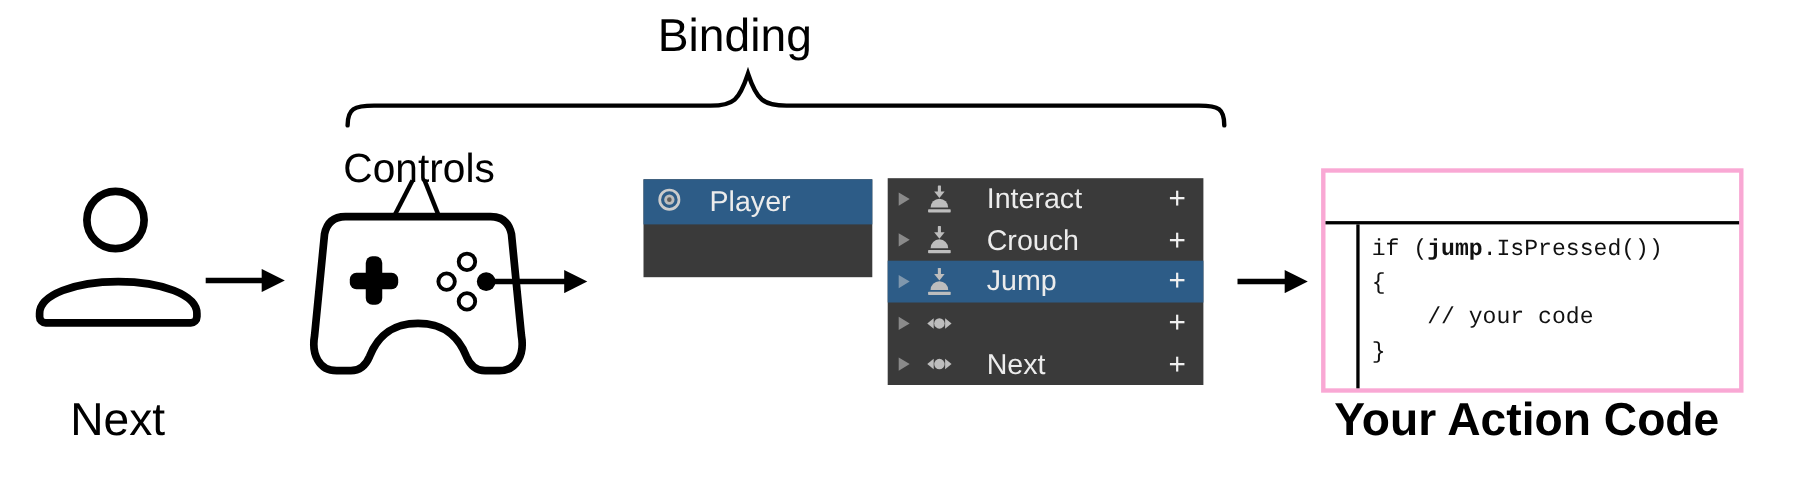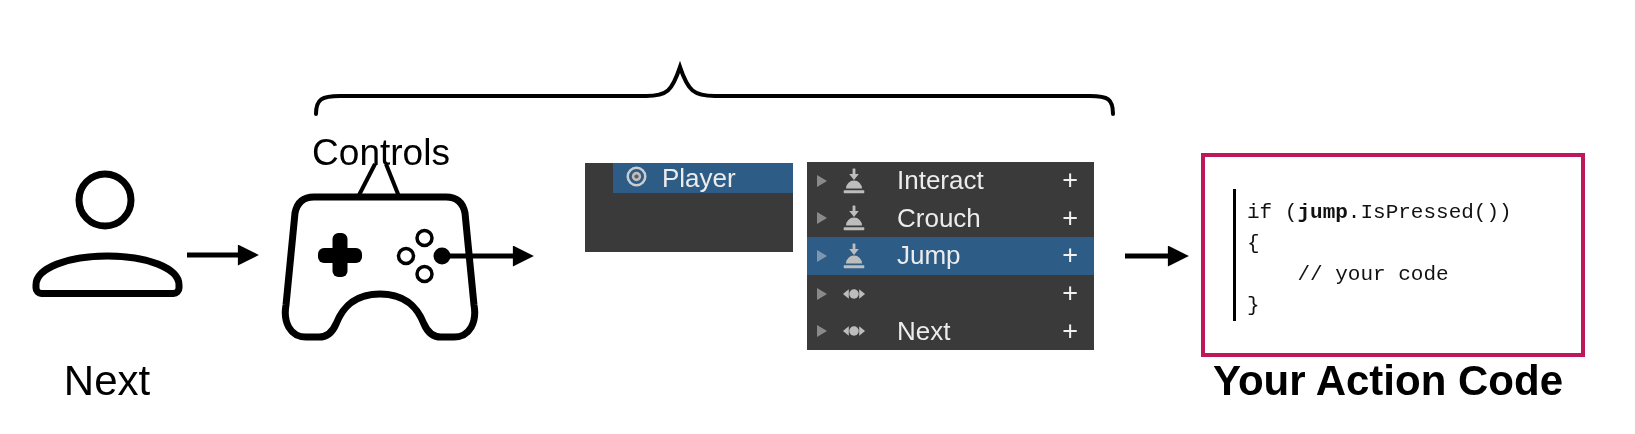--- a/index.html
+++ b/index.html
@@ -24,21 +24,21 @@
   #cap-device { left: 282px;  top: 357px; width: 200px; }
   #cap-map    { left: 592px;  top: 357px; width: 466px; }
   #cap-code   { left: 1205px; top: 357px; width: 366px; font-weight: bold; }
 
   
   .maps-panel {
     position: absolute; left: 585px; top: 163px;
     width: 208px; height: 89px;
     background: var(--panel-dark, #3a3a3a);
   }
-  .map-row { height: 30px; display: flex; align-items: center; padding-left: 13px; gap: 15px; margin-left: 28px; }
+  .map-row { height: 41px; display: flex; align-items: center; padding-left: 13px; gap: 26px; }
   .map-row.selected { background: var(--selection-blue, #2d5c87); }
   .row-label { font-size: 26px; color: var(--row-text, #ececec); }
 
   .actions-panel {
     position: absolute; left: 807px; top: 162px;
     width: 287px; height: 188px;
     background: var(--panel-dark, #3a3a3a);
     display: flex; flex-direction: column;
   }
   .action-row { flex: 1; display: flex; align-items: center; padding: 0 16px 0 9px; }
@@ -50,23 +50,23 @@
   .act-icon svg path, .act-icon svg rect, .act-icon svg polygon, .act-icon svg circle {
     fill: var(--icon-gray, #bdbdbd);
   }
   .action-label { margin-left: 30px; }
   .plus { margin-left: auto; color: #f0f0f0; font-size: 27px; line-height: 1; }
 
   
   .codebox {
     position: absolute; left: 1201px; top: 153px;
     width: 384px; height: 204px;
-    border: 4px solid #be185d; box-sizing: border-box;
+    border: 4px solid #f9a8d4; box-sizing: border-box;
     background: #fff;
-    display: flex; flex-direction: row; align-items: center;
+    display: flex; flex-direction: column;
   }
   .code-header { height: 44px; flex: none; border-bottom: 3px solid #000; }
   .code-main { flex: 1; display: flex; min-height: 0; }
   .code-gutter { width: 28px; flex: none; border-right: 3px solid #000; }
   pre.code {
     margin: 0; padding: 8px 0 0 11px;
     font-family: "Liberation Mono", "DejaVu Sans Mono", monospace;
     font-size: 21px; line-height: 31px; color: #111;
     white-space: pre;
   }
@@ -125,20 +125,21 @@
 
     <g>
       <line x1="448" y1="256" x2="515" y2="256" stroke="#000" stroke-width="5" marker-end="url(#ah)"></line>
     </g>
 
     <g>
       <line x1="1125" y1="256" x2="1170" y2="256" stroke="#000" stroke-width="5" marker-end="url(#ah)"></line>
     </g>
   </svg>
 
+  <div class="lbl title" id="binding-label">Binding</div>
   <div class="lbl small" id="controls-label">Controls</div>
   <div class="lbl caption" id="cap-user">Next</div>
   <div class="lbl caption" id="cap-code">Your Action Code</div>
 
   <div class="maps-panel">
       <div class="map-row selected">
       <span class="map-icon-wrap">
         <svg width="21" height="21" viewBox="0 0 22 22">
           <circle cx="11" cy="11" r="9.2" fill="none" stroke="#cccccc" stroke-width="2.6"></circle>
           <circle cx="11" cy="11" r="4.9" fill="#bdbdbd"></circle>

